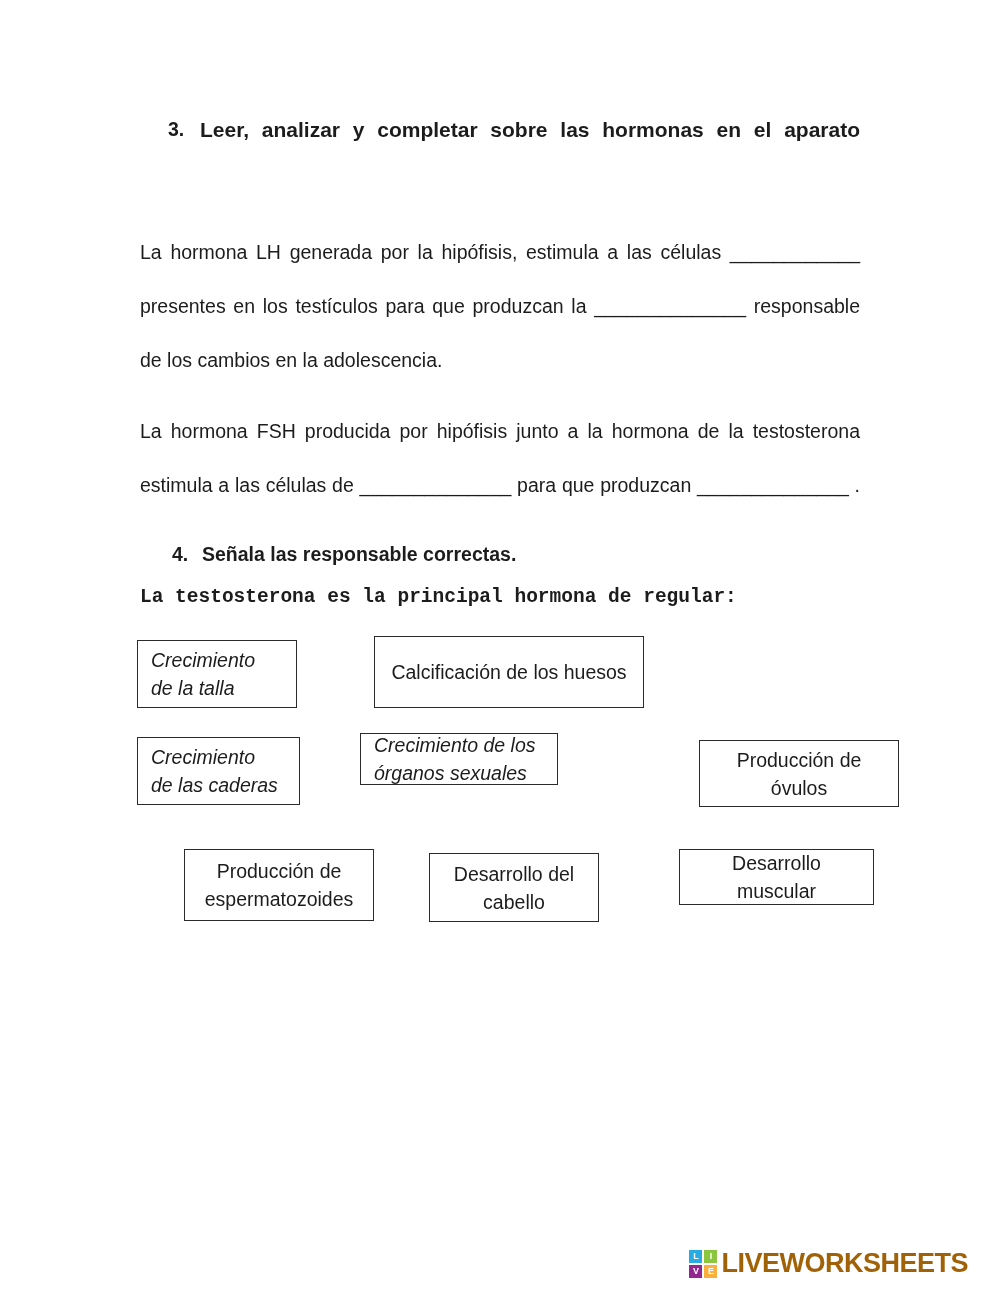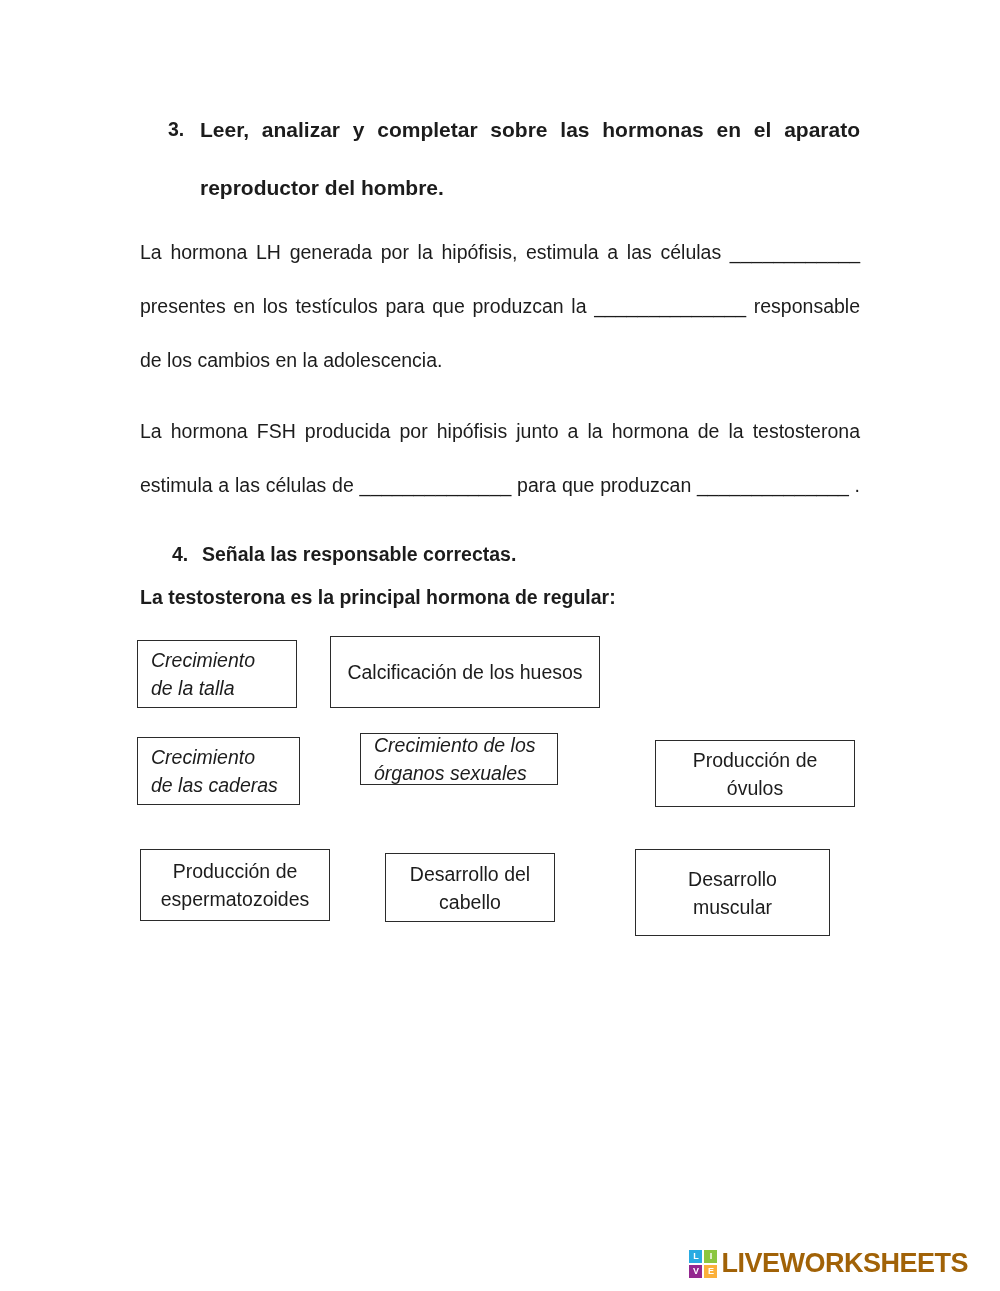--- a/index.html
+++ b/index.html
@@ -71,48 +71,49 @@
     font-weight: bold;
   }
   .ex4-num { width: 30px; flex: 0 0 30px; }
 
   .ex4-prompt {
     position: absolute;
     left: 140px;
     top: 586px;
     font-size: 19.5px;
     font-weight: bold;
+    font-family: Liberation Mono, monospace;
   }
 
   
   .opt {
     position: absolute;
     border: 1px solid #2b2b2b;
     background: #ffffff;
     font-size: 19.5px;
     line-height: 28px;
     white-space: pre-line;
     display: flex;
     flex-direction: column;
     justify-content: center;
     box-sizing: border-box;
     cursor: pointer;
   }
   .opt.left   { padding-left: 13px; padding-right: 6px; text-align: left; font-style: italic; }
-  .opt.center { text-align: center; padding-left: 4px; padding-right: 4px; }
+  .opt.center { text-align: center; padding-left: 4px; padding-right: 4px; margin-left: 44px; }
 
   .opt-1 { left: 137px; top: 640px; width: 160px; height: 68px; }
   .opt-2 { left: 330px; top: 636px; width: 270px; height: 72px; }
   .opt-3 { left: 627px; top: 638px; width: 233px; height: 70px; }
   .opt-4 { left: 137px; top: 737px; width: 163px; height: 68px; }
   .opt-5 { left: 360px; top: 733px; width: 198px; height: 52px; }
   .opt-6 { left: 655px; top: 740px; width: 200px; height: 67px; }
   .opt-7 { left: 140px; top: 849px; width: 190px; height: 72px; }
   .opt-8 { left: 385px; top: 853px; width: 170px; height: 69px; }
-  .opt-9 { left: 635px; top: 849px; width: 195px; height: 87px; }
+  .opt-9 { left: 635px; top: 849px; width: 195px; height: 56px; }
 
   
   .footer {
     position: absolute;
     right: 32px;
     bottom: 12px;
     display: flex;
     align-items: center;
     gap: 4px;
     text-decoration: none;
@@ -141,21 +142,20 @@
 </style>
 </head>
 <body>
 
 <div class="page">
 
   <div class="ex3-heading">
     <span class="ex3-num">3.</span>
     <div class="ex3-title">
       <div class="tline1">Leer, analizar y completar sobre las hormonas en el aparato</div>
-      <div class="tline2">reproductor del hombre.</div>
     </div>
   </div>
 
   <div class="para para-2">
     <div class="pline jl">La hormona FSH producida por hipófisis junto a la hormona de la testosterona</div>
     <div class="pline jl">estimula a las células de  ______________ para que produzcan ______________ .</div>
   </div>
 
   <div class="para para-1">
     <div class="pline jl">La hormona LH generada por la hipófisis, estimula a las células ____________</div>

